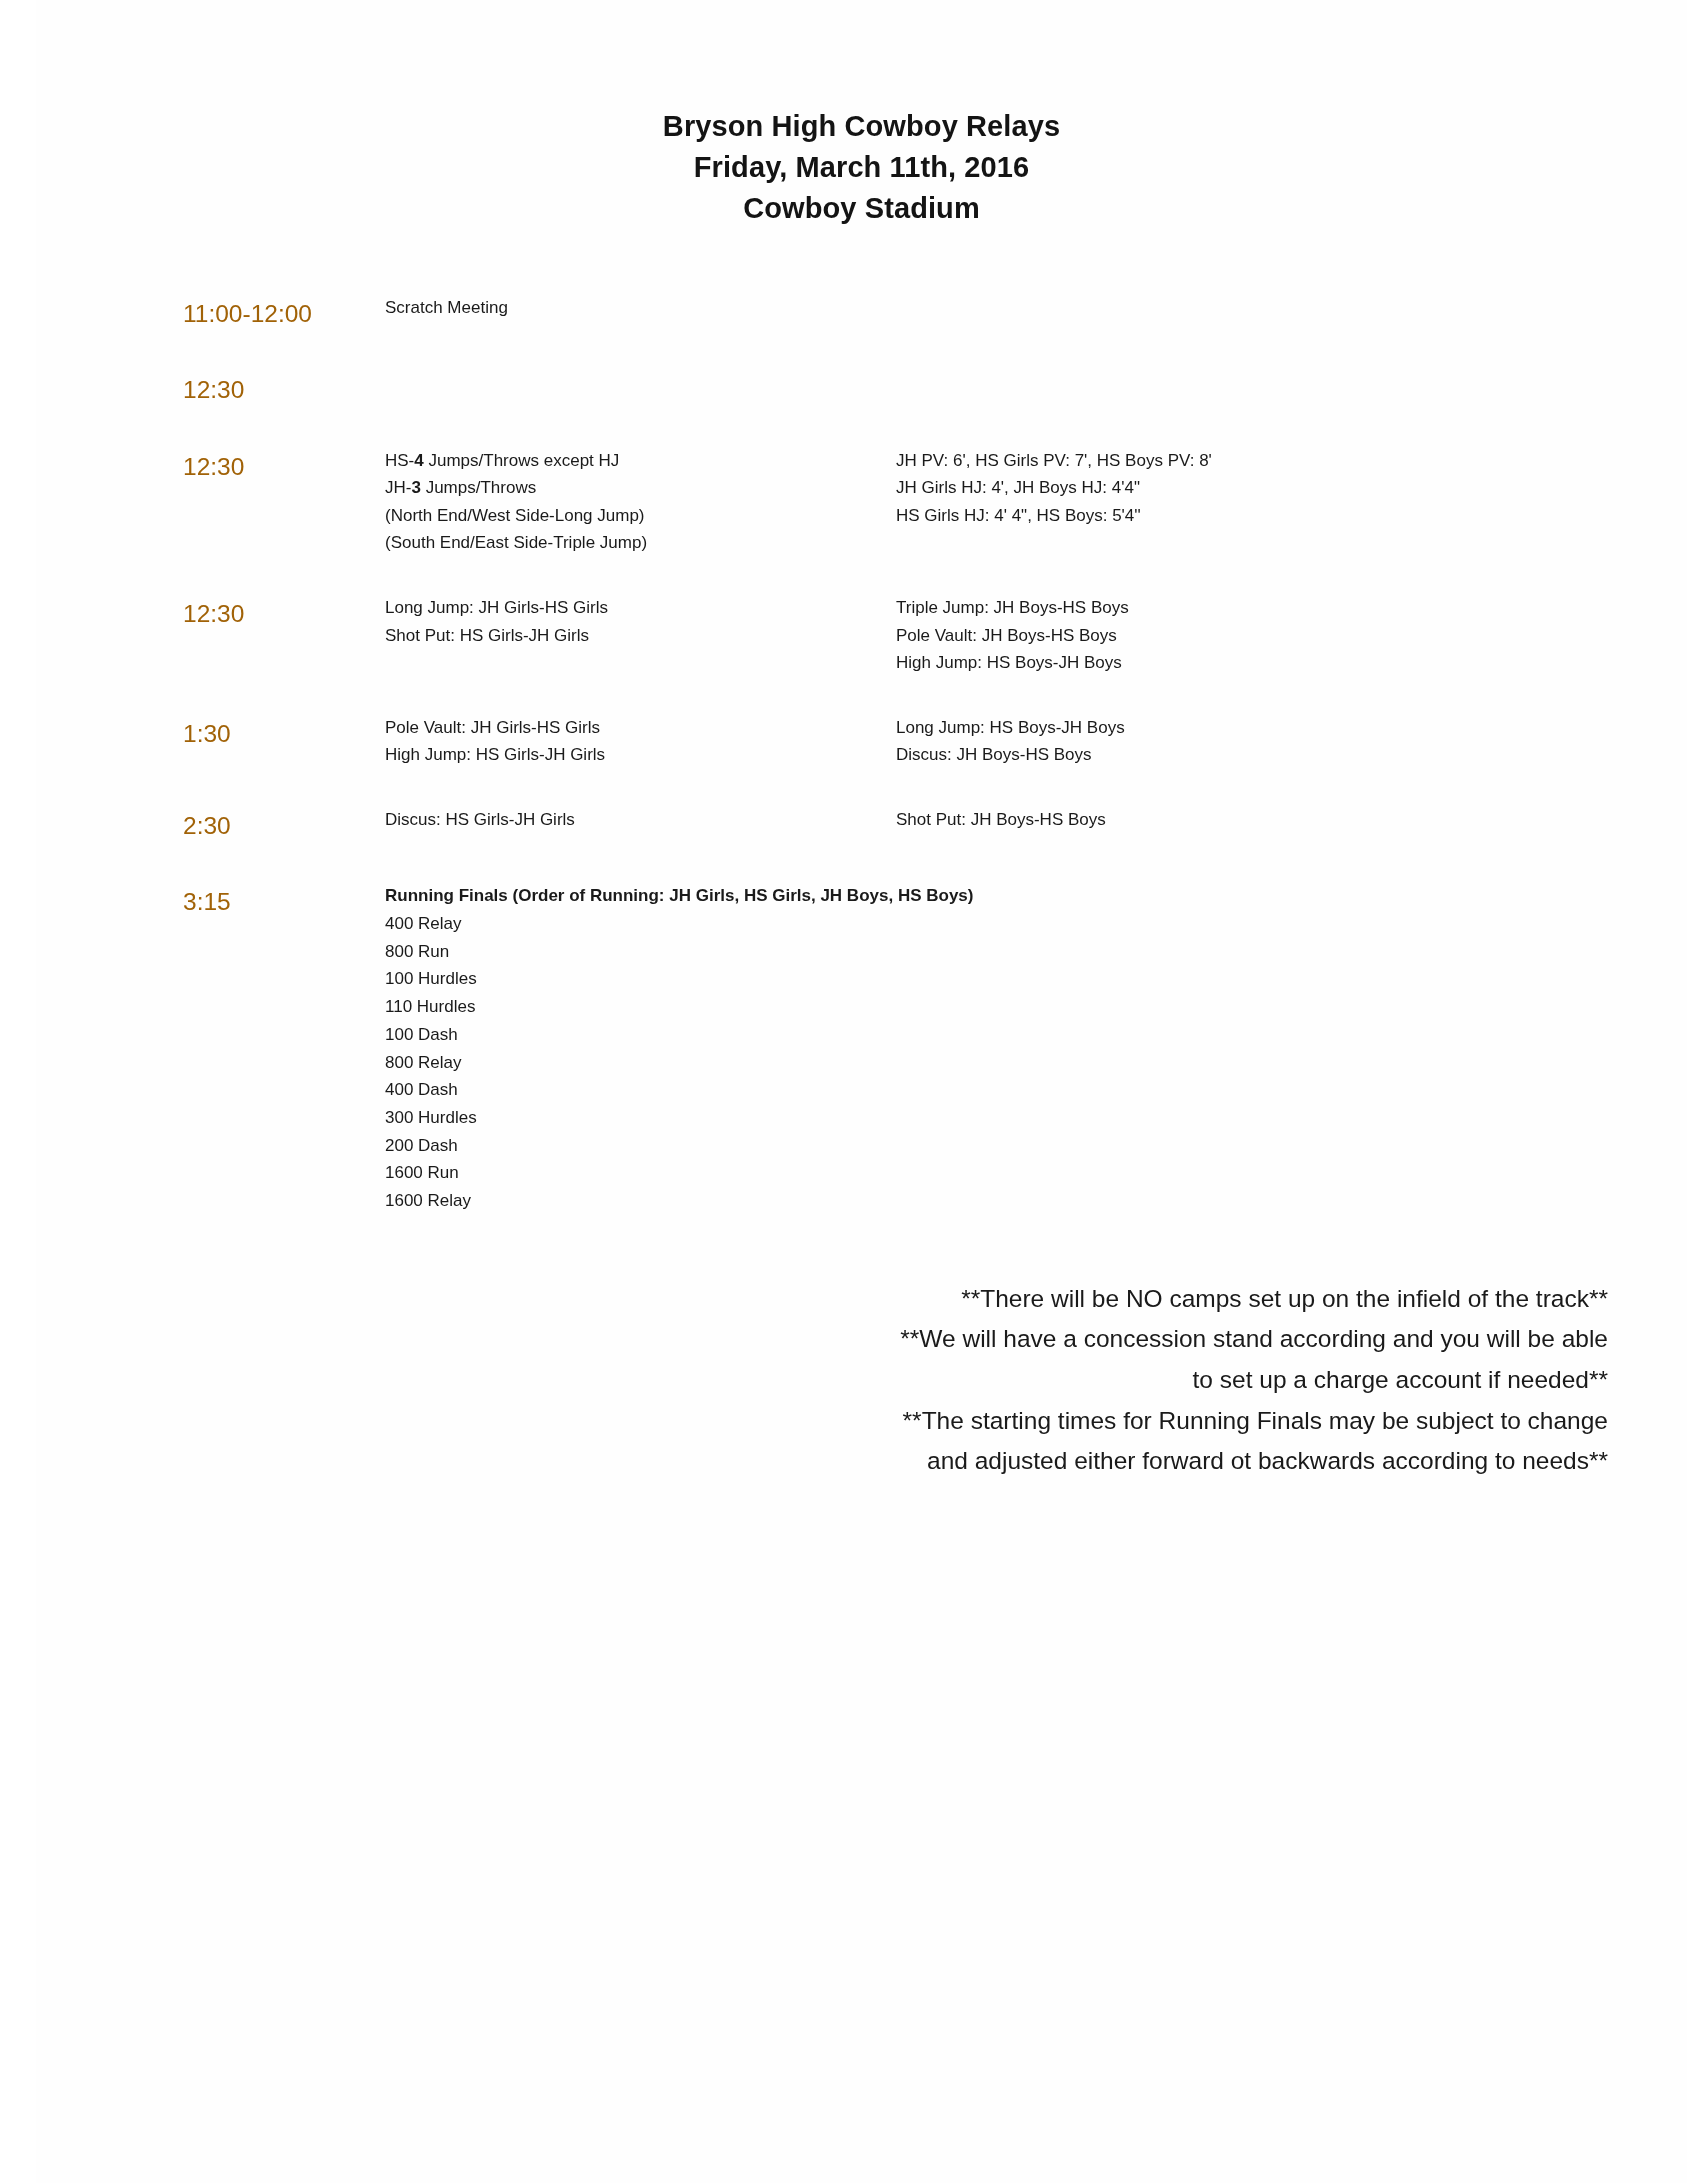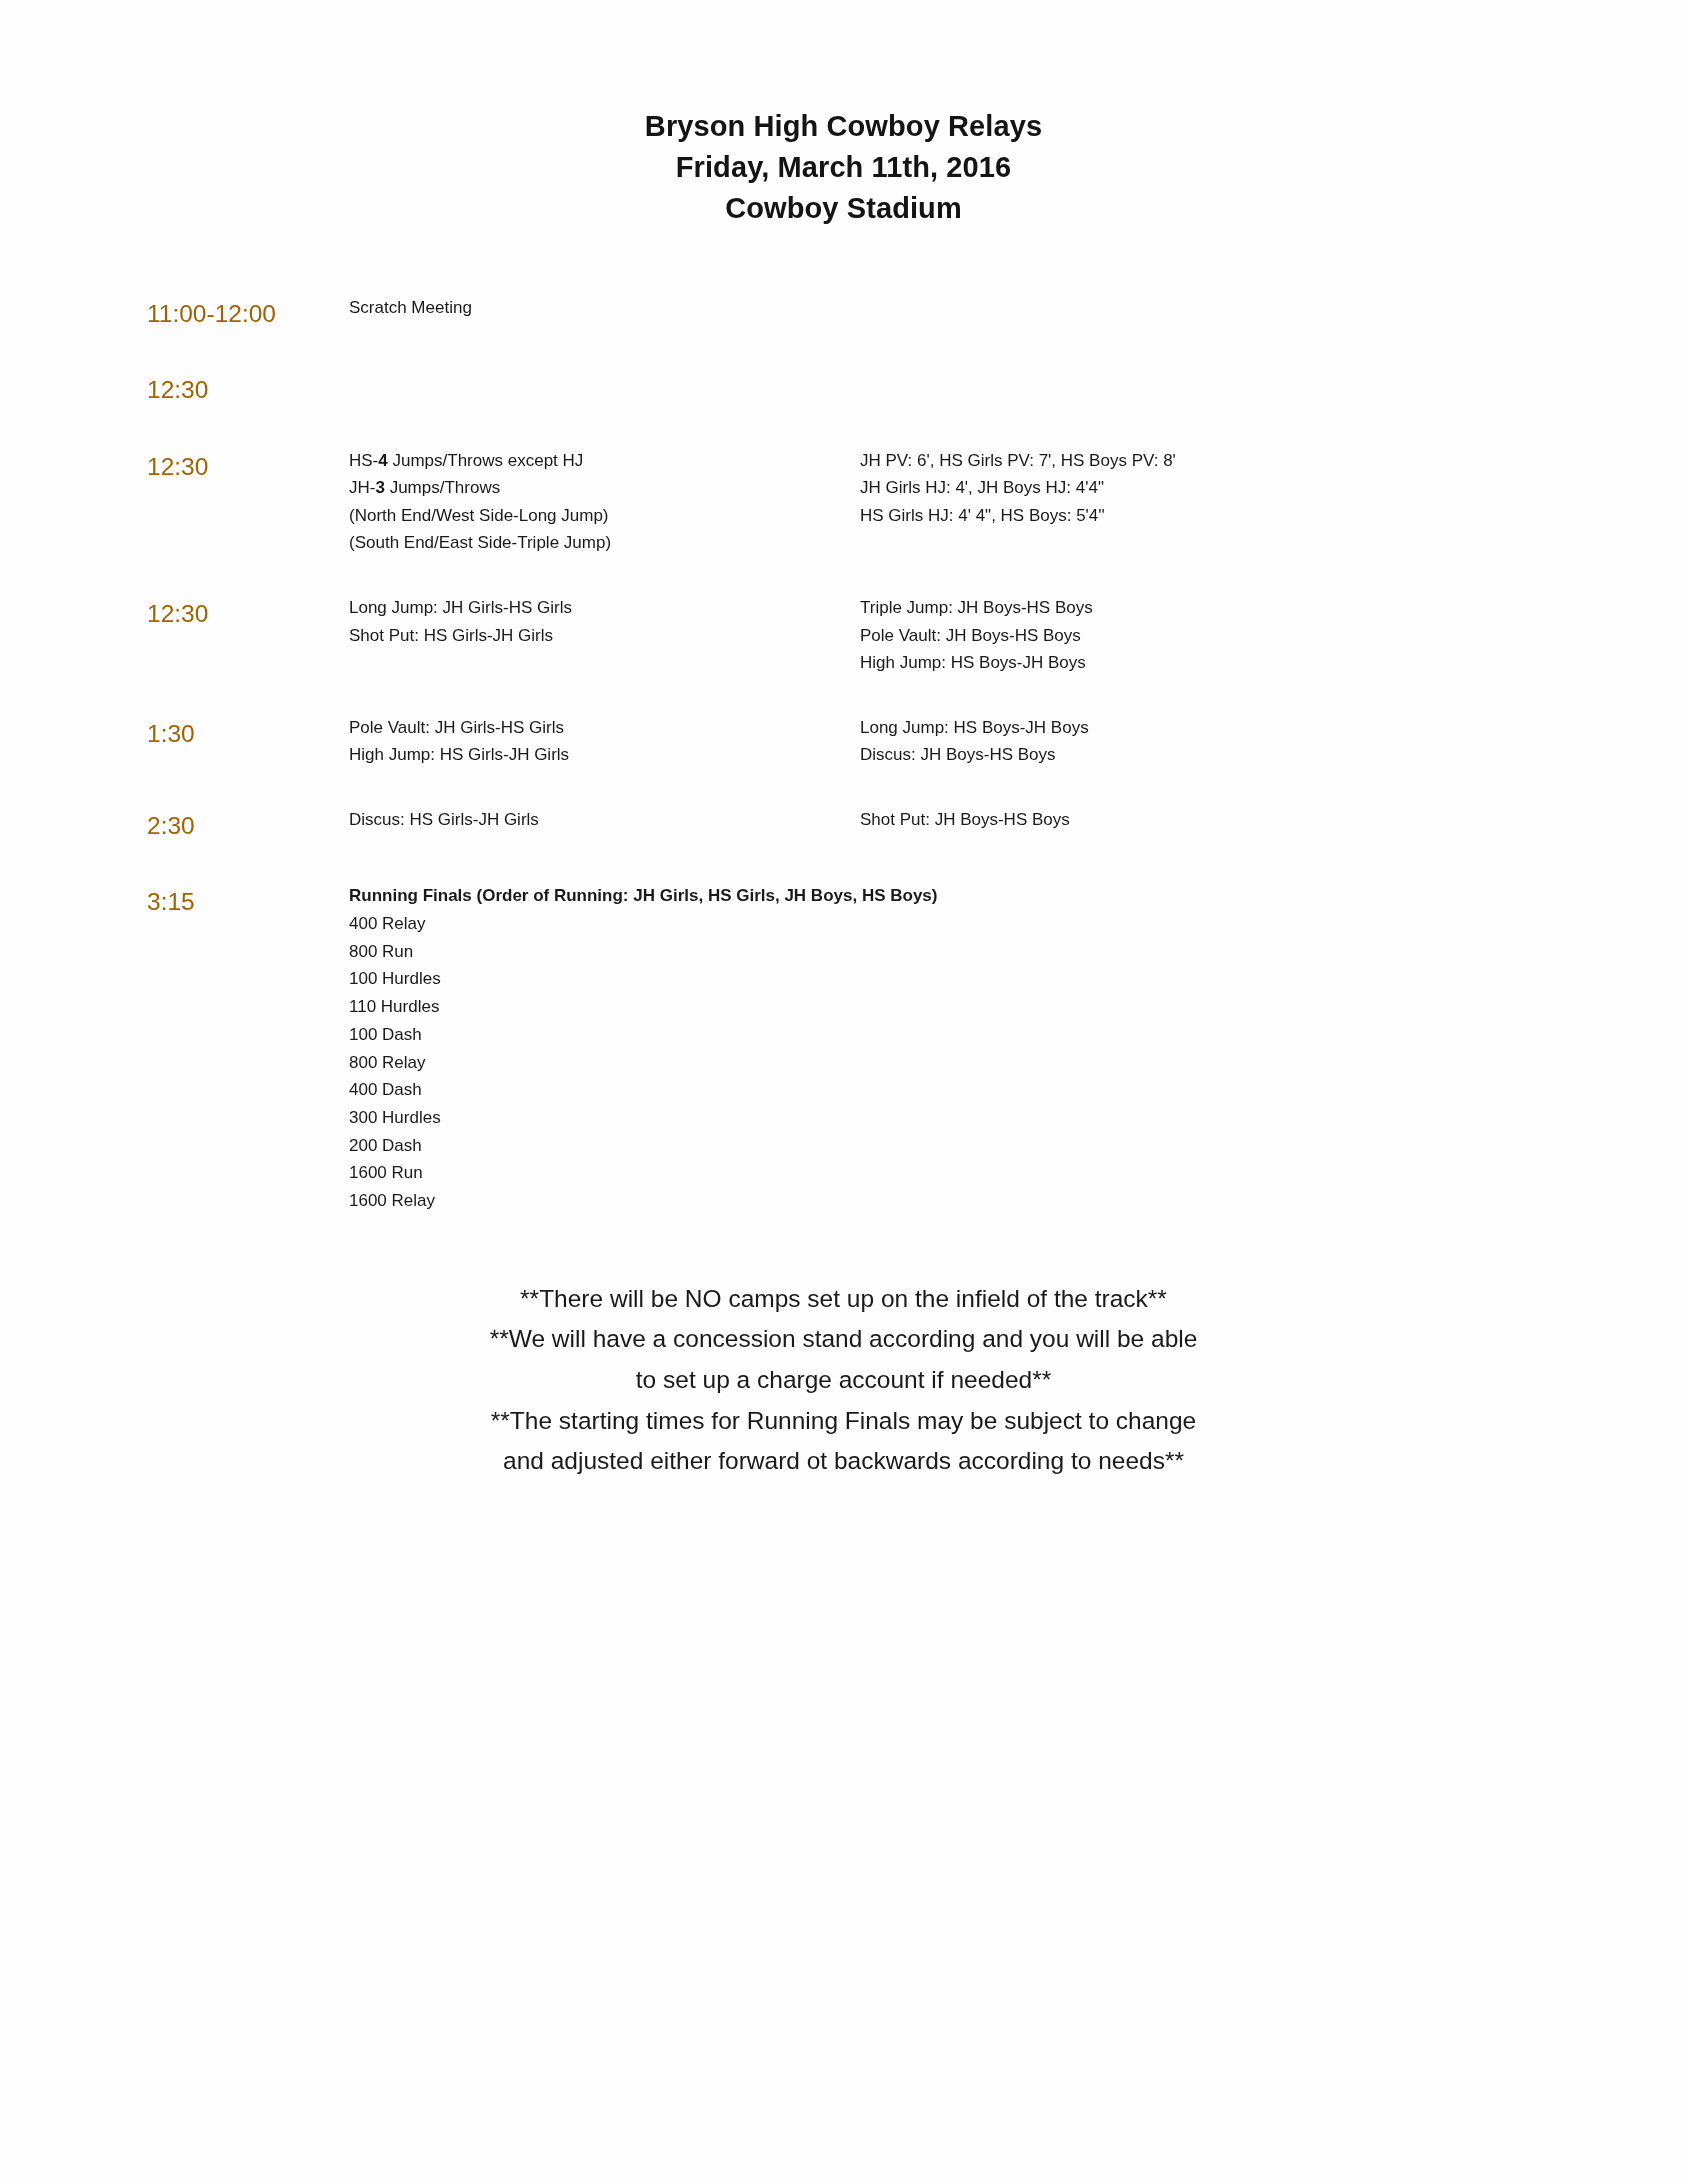--- a/index.html
+++ b/index.html
@@ -14,20 +14,21 @@
     font-family: "Liberation Sans", sans-serif;
     color: #1a1a1a;
     position: relative;
     overflow: hidden;
   }
 
   .page {
     position: absolute;
     inset: 0;
     background: #fefefe;
+    margin-left: 36px;
   }
 
   
   .doc-header {
     padding-top: 106px;
     text-align: center;
   }
   .doc-header .hline {
     font-size: 29px;
     font-weight: bold;
@@ -104,20 +105,21 @@
     margin-top: 64px;
     text-align: center;
     padding-left: 79px;
     padding-right: 79px;
   }
   .notes .nline {
     font-size: 24.5px;
     line-height: 1.66;
     color: #1a1a1a;
     white-space: nowrap;
+    text-align: right;
   }
 </style>
 </head>
 <body>
 
 <div class="page">
 
   <div class="doc-header">
     <div class="hline">Bryson High Cowboy Relays</div>
     <div class="hline">Friday, March 11th, 2016</div>

